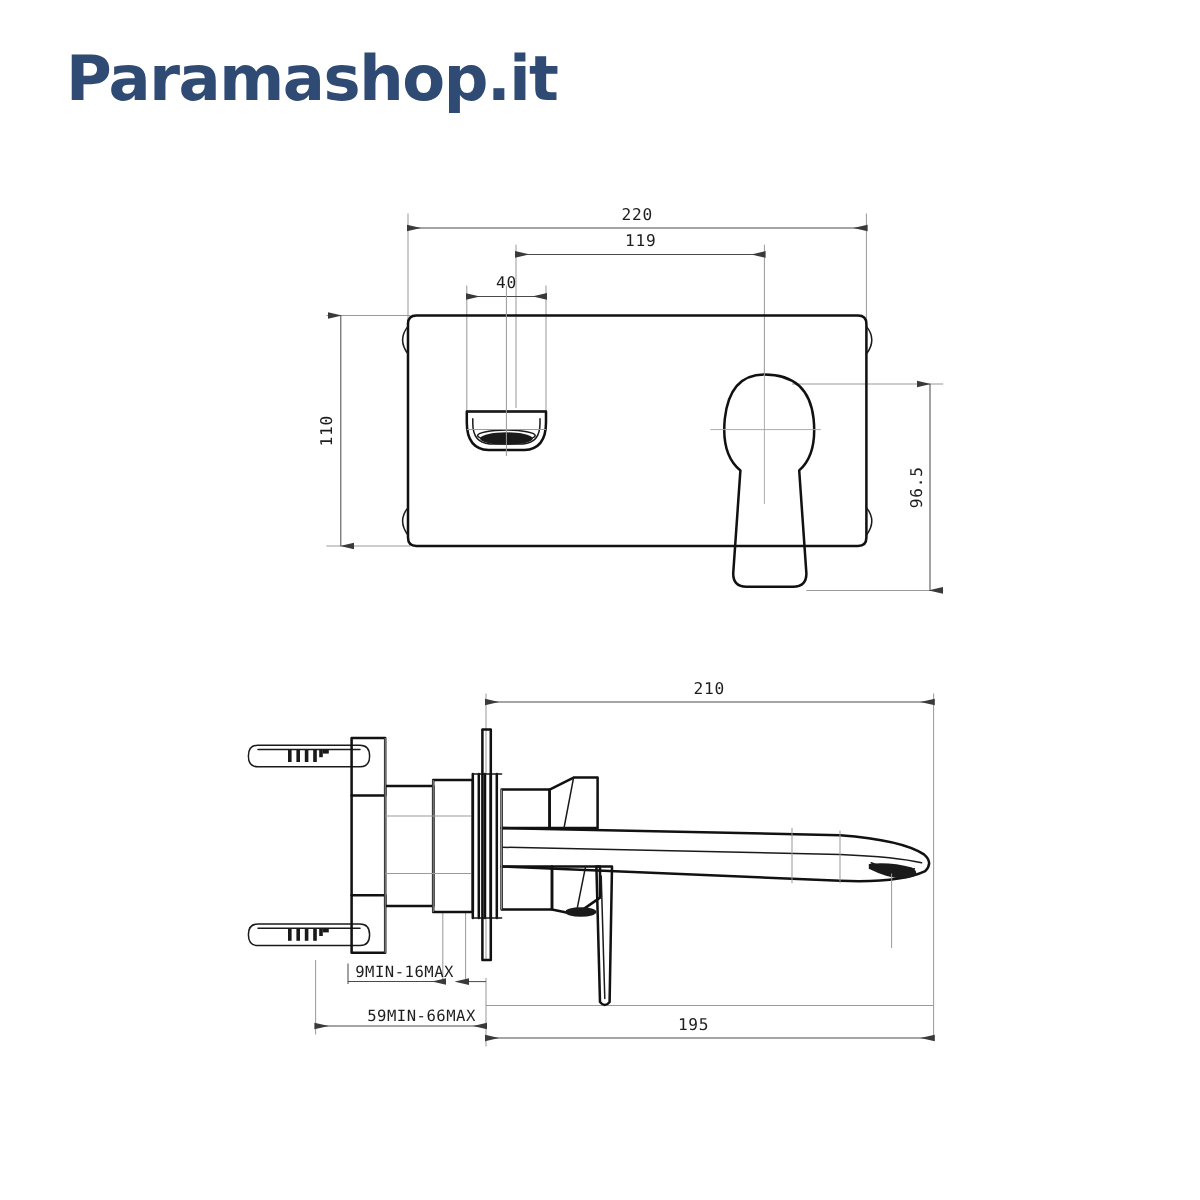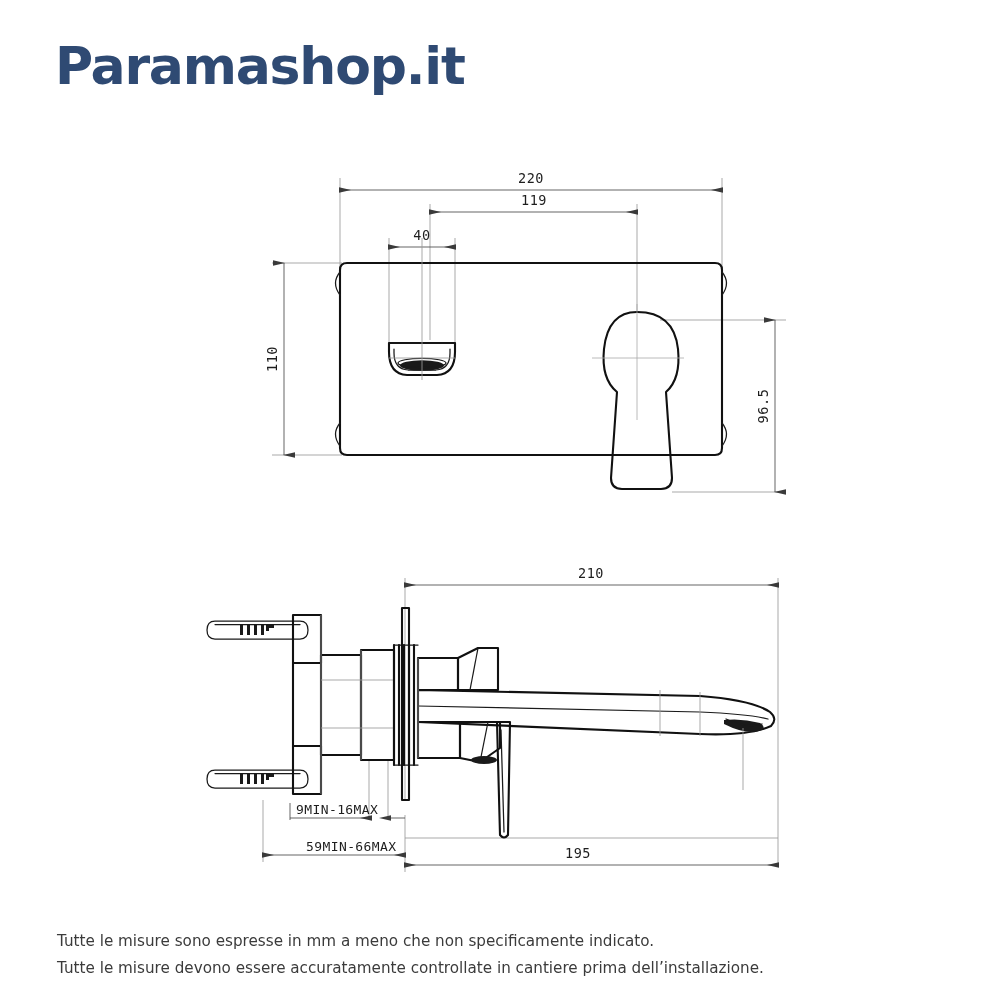--- a/index.html
+++ b/index.html
@@ -295,18 +295,14 @@
         <path class="obj" d="M497,722 L510,722 L508,835 Q504,840 500,835 Z"></path>
         <line class="obj-t" x1="501" y1="730" x2="504" y2="832"></line>
       </g>
 
       <line class="ext" x1="418" y1="658" x2="418" y2="758"></line>
       <line class="ext" x1="361" y1="650" x2="361" y2="760"></line>
       <line class="ext" x1="321" y1="615" x2="321" y2="794"></line>
     </g>
   </svg>
 
-  <div class="notes">
-    <div>Tutte le misure sono espresse in mm a meno che non specificamente indicato.</div>
-    <div>Tutte le misure devono essere accuratamente controllate in cantiere prima dell’installazione.</div>
-  </div>
 
 </div>
 
 </body></html>

